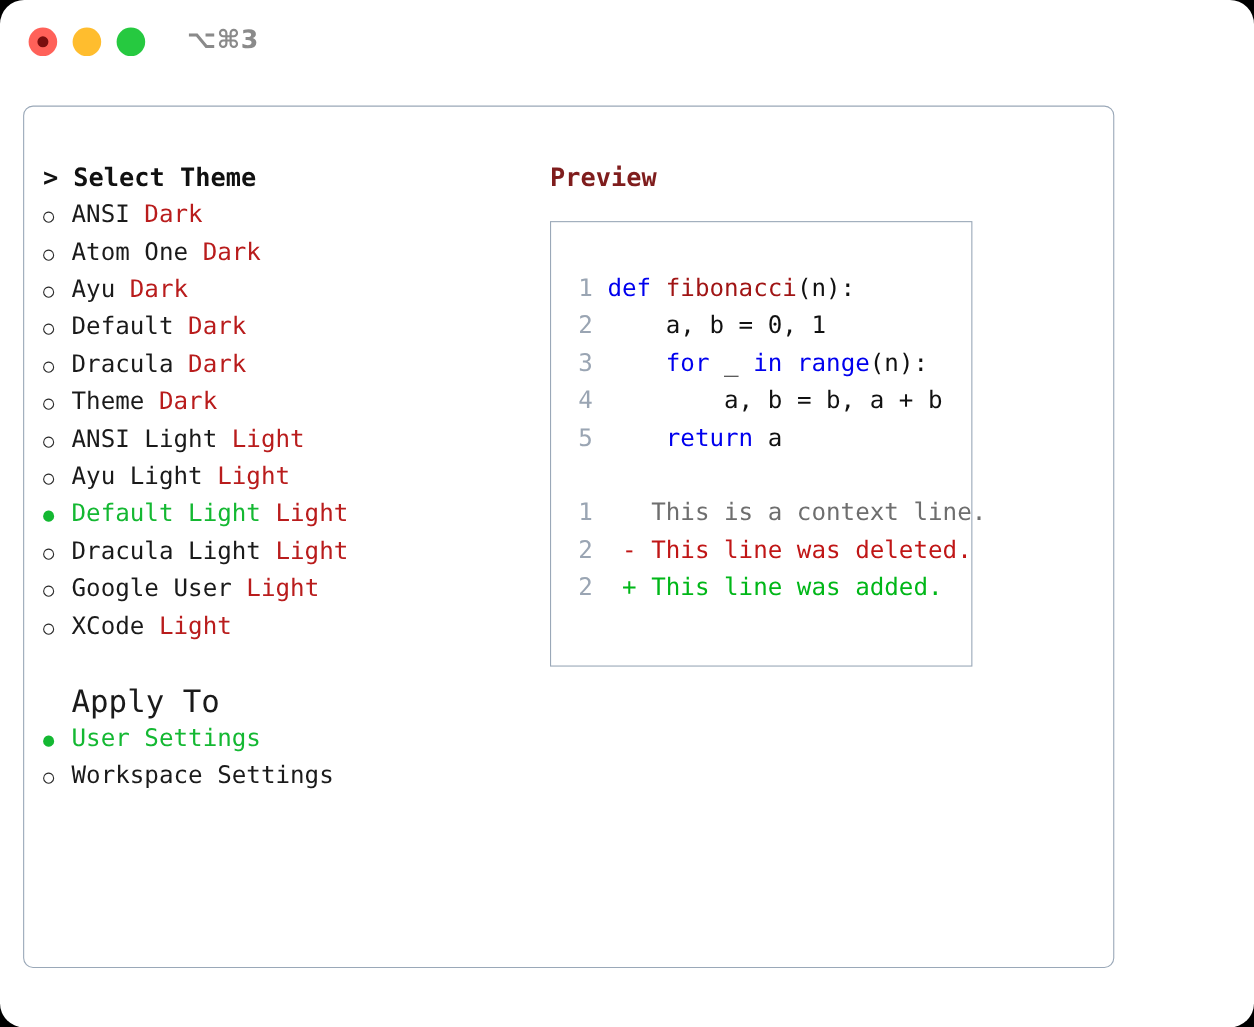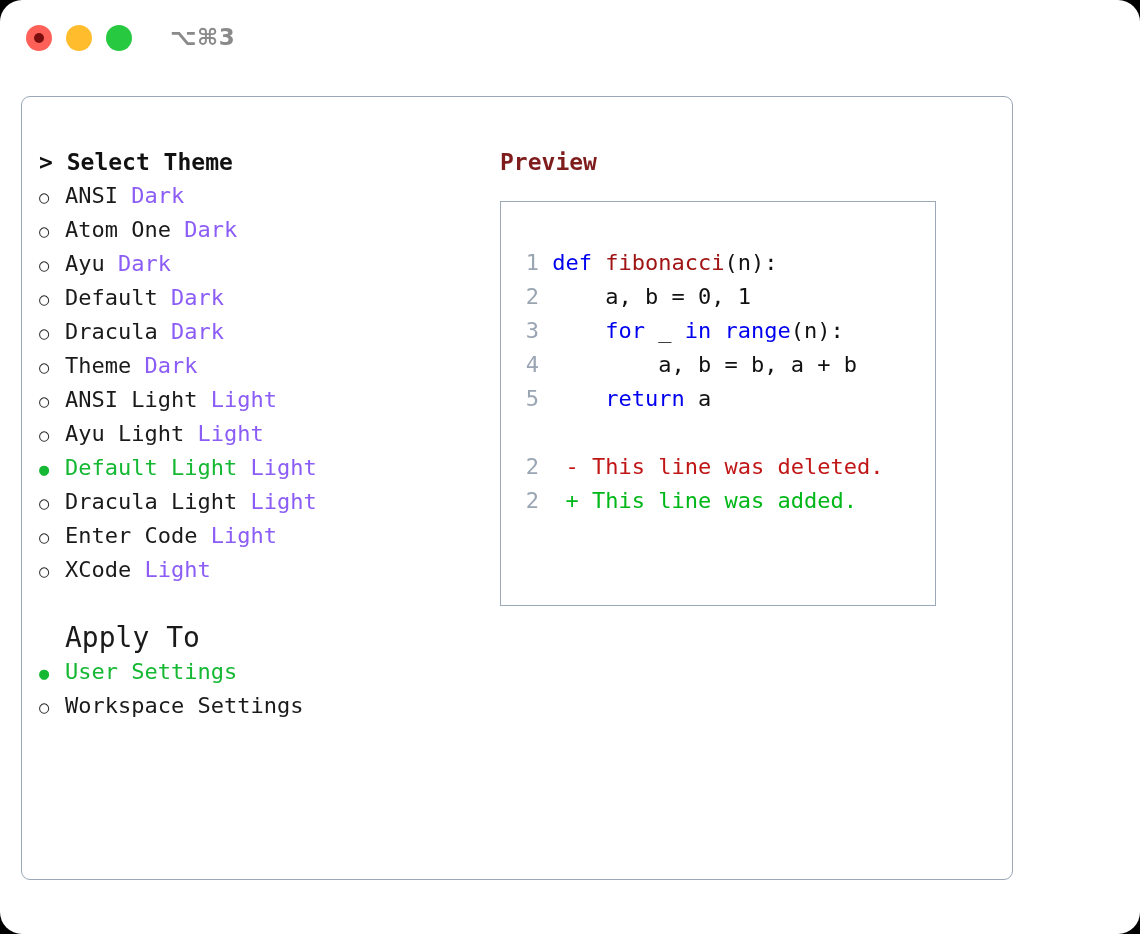--- a/index.html
+++ b/index.html
@@ -108,21 +108,21 @@
     color: #2b2b2b;
   }
   .bullet-filled::before {
     content: "\25CF";
     font-size: 17px;
   }
   .row.selected .bullet-filled::before { color: #14b832; }
   .row.selected .name { color: #14b832; }
 
   .name { color: #1a1a1a; }
-  .variant { color: #8b5cf6; }
+  .variant { color: #b91c1c; }
 
   .spacer { height: 34px; }
 
   .section-title {
     font-size: 28px;
     color: #1a1a1a;
     height: 34px;
     line-height: 34px;
     padding-left: 26px;
   }
@@ -143,21 +143,21 @@
     width: 500px;
   }
   #preview-title {
     font-size: 23px;
     font-weight: bold;
     color: #7f1d1d;
     line-height: 34px;
   }
   #preview-box {
     margin-top: 22px;
-    width: 436px;
+    width: 384px;
     height: 405px;
     border: 1.5px solid #9aa8b8;
     box-sizing: border-box;
     background: #ffffff;
     position: relative;
   }
 
   .code-block {
     position: absolute;
     left: 12px;
@@ -209,36 +209,36 @@
           <div class="row"><span class="marker bullet-empty"></span><span class="name">ANSI</span> <span class="variant">Dark</span></div>
           <div class="row"><span class="marker bullet-empty"></span><span class="name">Atom One</span> <span class="variant">Dark</span></div>
           <div class="row"><span class="marker bullet-empty"></span><span class="name">Ayu</span> <span class="variant">Dark</span></div>
           <div class="row"><span class="marker bullet-empty"></span><span class="name">Default</span> <span class="variant">Dark</span></div>
           <div class="row"><span class="marker bullet-empty"></span><span class="name">Dracula</span> <span class="variant">Dark</span></div>
           <div class="row"><span class="marker bullet-empty"></span><span class="name">Theme</span> <span class="variant">Dark</span></div>
           <div class="row"><span class="marker bullet-empty"></span><span class="name">ANSI Light</span> <span class="variant">Light</span></div>
           <div class="row"><span class="marker bullet-empty"></span><span class="name">Ayu Light</span> <span class="variant">Light</span></div>
           <div class="row selected"><span class="marker bullet-filled"></span><span class="name">Default Light</span> <span class="variant">Light</span></div>
           <div class="row"><span class="marker bullet-empty"></span><span class="name">Dracula Light</span> <span class="variant">Light</span></div>
-          <div class="row"><span class="marker bullet-empty"></span><span class="name">Enter Code</span> <span class="variant">Light</span></div>
+          <div class="row"><span class="marker bullet-empty"></span><span class="name">Google User</span> <span class="variant">Light</span></div>
           <div class="row"><span class="marker bullet-empty"></span><span class="name">XCode</span> <span class="variant">Light</span></div>
         </div>
 
       <div class="spacer"></div>
 
       <div class="section-title">Apply To</div>
       <div id="apply-list">
           <div class="row selected"><span class="marker bullet-filled"></span><span class="name">User Settings</span></div>
           <div class="row"><span class="marker bullet-empty"></span><span class="name">Workspace Settings</span></div>
         </div>
 
     </div>
 
     <div id="right-col">
       <div id="preview-title">Preview</div>
       <div id="preview-box">
         <div class="code-block" id="code-block"><div><span class="ln">1</span> <span class="tok-kw">def </span><span class="tok-fn">fibonacci</span><span class="tok-pl">(n):</span></div><div><span class="ln">2</span> <span class="tok-pl">    a, b = 0, 1</span></div><div><span class="ln">3</span> <span class="tok-pl">    </span><span class="tok-kw">for</span><span class="tok-pl"> _ </span><span class="tok-kw">in</span><span class="tok-pl"> </span><span class="tok-kw">range</span><span class="tok-pl">(n):</span></div><div><span class="ln">4</span> <span class="tok-pl">        a, b = b, a + b</span></div><div><span class="ln">5</span> <span class="tok-pl">    </span><span class="tok-kw">return</span><span class="tok-pl"> a</span></div></div>
-        <div class="diff-block" id="diff-block"><div><span class="ln">2</span><span class="diff-del">  - This line was deleted.</span></div><div><span class="ln">2</span><span class="diff-add">  + This line was added.</span></div></div>
+        <div class="diff-block" id="diff-block"><div><span class="ln">1</span><span class="diff-ctx">    This is a context line.</span></div><div><span class="ln">2</span><span class="diff-del">  - This line was deleted.</span></div><div><span class="ln">2</span><span class="diff-add">  + This line was added.</span></div></div>
       </div>
     </div>
 
   </div>
 </div>
 
 </body></html>

